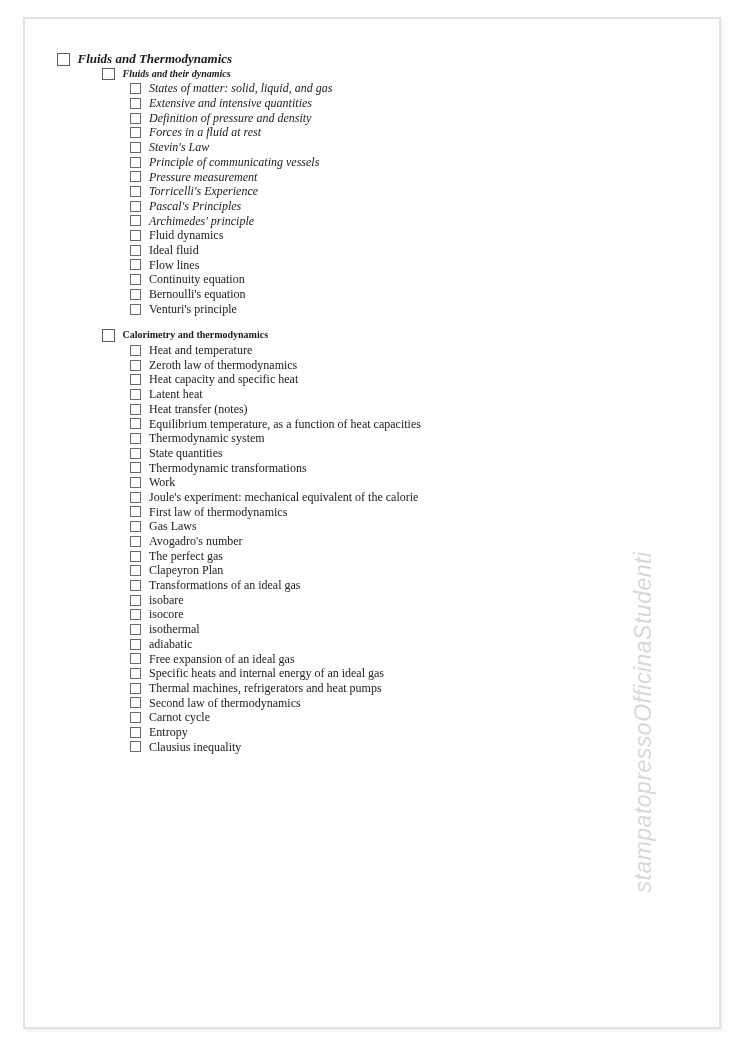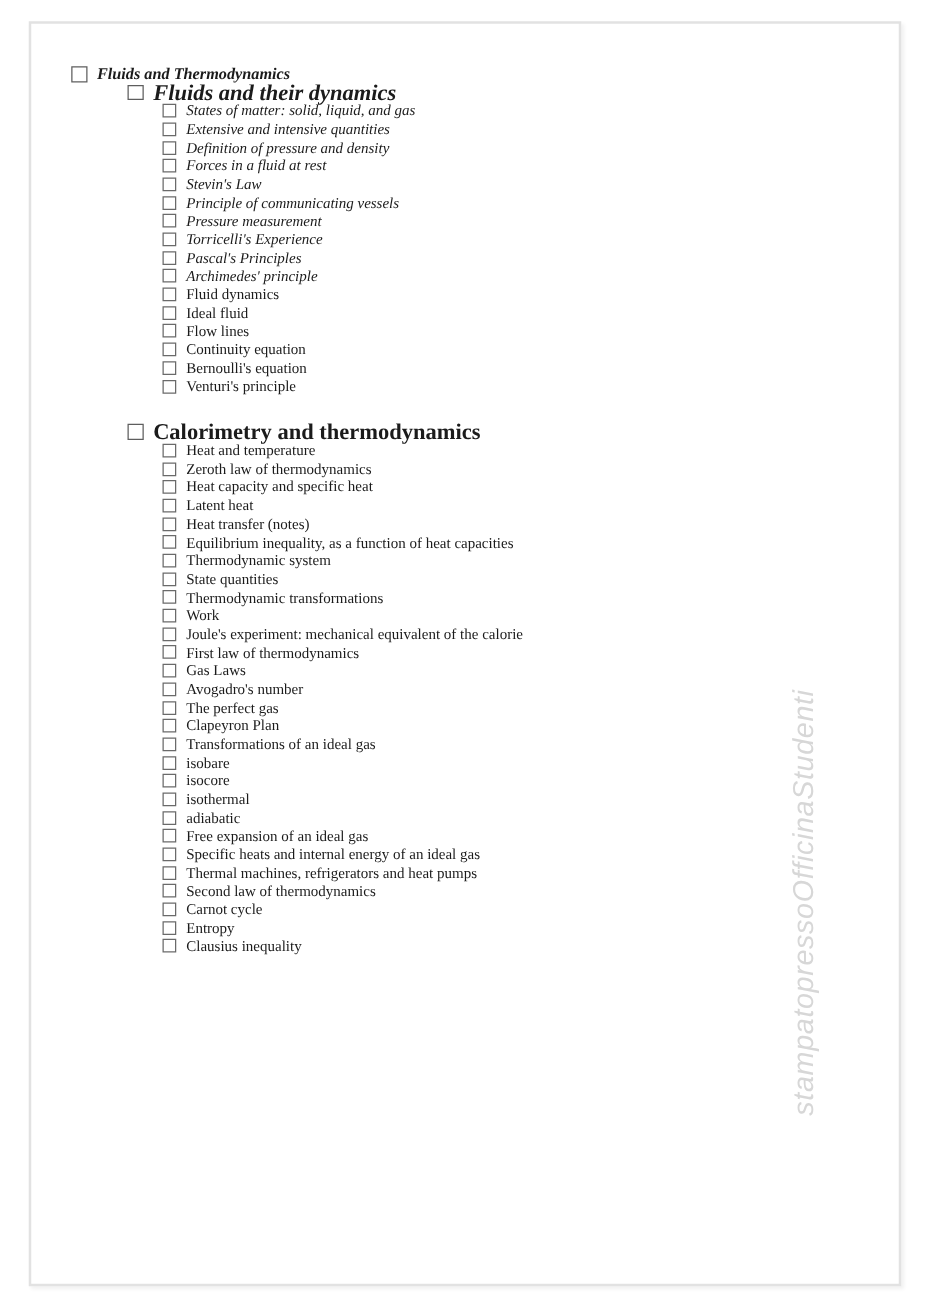--- a/index.html
+++ b/index.html
@@ -31,25 +31,25 @@
     font-size: 12px;
     color: #1b1b1b;
     white-space: nowrap;
     line-height: 14.7px;
   }
   .level-1 { padding-left: 32px; }
   .level-2 { padding-left: 77px; }
   .level-3 { padding-left: 105px; }
   .level-1 .checkbox, .level-2 .checkbox { width: 12.5px; height: 12.5px; border-color: #5e5e5e; }
   .level-1 .label { font-size: 13px; }
-  .level-2 .label { font-size: 18px; }
+  .level-2 .label { font-size: 10px; }
   .style-bold-italic .label { font-weight: bold; font-style: italic; }
   .style-bold .label { font-weight: bold; }
   .style-italic .label { font-style: italic; }
-  .gap-before { margin-top: 22px; }
+  .gap-before { margin-top: 12px; }
   .watermark {
     position: absolute;
     left: 618px; top: 703px;
     transform: translate(-50%, -50%) rotate(-90deg);
     white-space: nowrap;
     font-family: "Liberation Sans", sans-serif;
     font-style: italic;
     font-size: 23px;
     letter-spacing: 0.5px;
     color: #d7d7d7;
@@ -153,21 +153,21 @@
         <div class="row level-3 style-regular">
     <span class="checkbox"></span>
     <span class="label">Latent heat</span>
   </div>
         <div class="row level-3 style-regular">
     <span class="checkbox"></span>
     <span class="label">Heat transfer (notes)</span>
   </div>
         <div class="row level-3 style-regular">
     <span class="checkbox"></span>
-    <span class="label">Equilibrium inequality, as a function of heat capacities</span>
+    <span class="label">Equilibrium temperature, as a function of heat capacities</span>
   </div>
         <div class="row level-3 style-regular">
     <span class="checkbox"></span>
     <span class="label">Thermodynamic system</span>
   </div>
         <div class="row level-3 style-regular">
     <span class="checkbox"></span>
     <span class="label">State quantities</span>
   </div>
         <div class="row level-3 style-regular">

